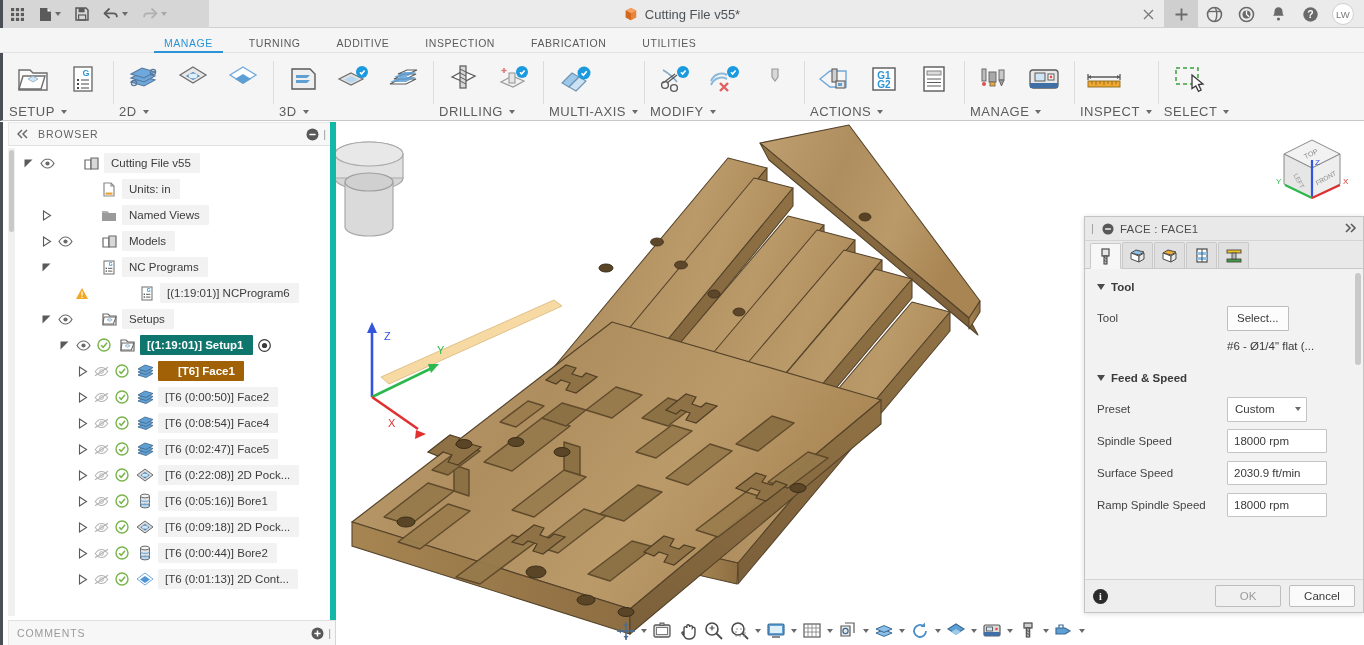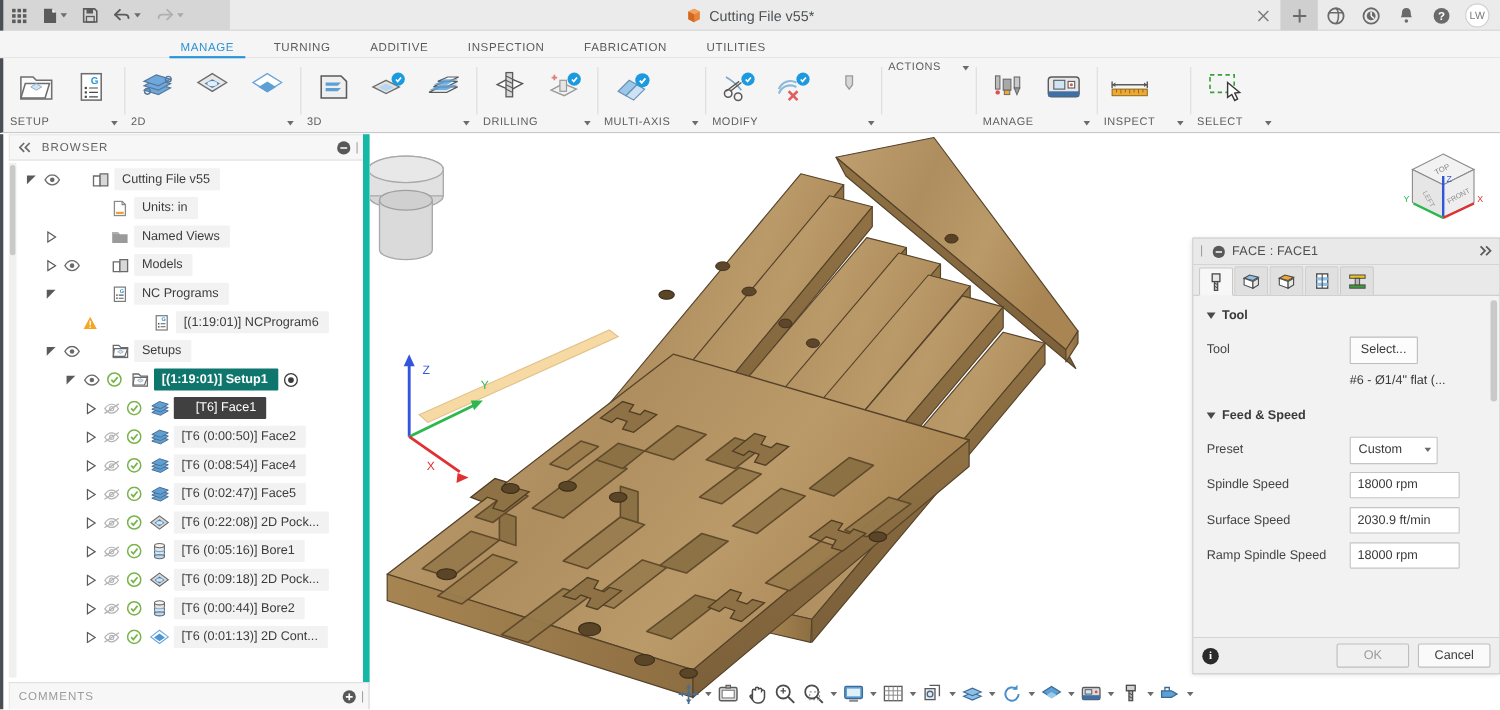--- a/index.html
+++ b/index.html
@@ -76,22 +76,22 @@
     border:1px solid #dfdfdf; background:#fafafa; border-radius:2px;
     display:flex; align-items:center; justify-content:center; gap:4px; cursor:pointer;
   }
   .mfg-label { font-size:10.5px; font-weight:bold; letter-spacing:.5px; color:#3d3d3d; }
   .panel { display:flex; flex-direction:column; position:relative; padding:0 6px; }
   .panel + .panel:before {
     content:""; position:absolute; left:0; top:8px; bottom:16px; width:1px; background:#dcdcdc;
   }
   .panel-row { display:flex; align-items:flex-start; flex:1; padding-top:4px; gap:2px;}
   .panel-label {
-    height:17px; display:flex; align-items:center; justify-content:space-between; gap:17px;
-    font-size:10px; letter-spacing:.5px; color:#5c5c5c;
+    height:17px; display:flex; align-items:center; justify-content:flex-start; gap:3px;
+    font-size:13px; letter-spacing:.5px; color:#5c5c5c;
   }
   .cmd {
     width:48px; height:44px; display:flex; align-items:center; justify-content:center;
     cursor:pointer; border-radius:2px;
   }
   .cmd.wide { width:52px; }
 
   
   .browser {
     position:absolute; left:0; top:122px; width:336px; bottom:25px;
@@ -113,21 +113,21 @@
   }
   .tarrow { width:16px; display:flex; align-items:center; justify-content:center; cursor:pointer; flex:none;}
   .tspacer { flex:none; }
   .teye { width:22px; display:flex;align-items:center;justify-content:center; cursor:pointer; flex:none;}
   .tcheck { width:20px; display:flex;align-items:center;justify-content:center; cursor:pointer; flex:none;}
   .ticon { width:26px; display:flex;align-items:center;justify-content:center; flex:none;}
   .tlabel {
     font-size:11.5px; color:#3c3c3c; background:#f2f2f2; padding:4px 9px 4px 7px; border-radius:1px;
   }
   .tnode.hovered .tlabel { background:#0f766e; color:#fff; font-weight:bold; }
-  .tnode.selected .tlabel { background:#404040; color:#fff; font-weight:normal;padding-left:20px; }
+  .tnode.selected .tlabel { background:#a16207; color:#fff; font-weight:bold;padding-left:20px; }
   .target-dot { margin-left:5px; display:flex; align-items:center; cursor:pointer; }
   .scroll-rail {
     position:absolute; left:5px; top:26px; width:7px; bottom:4px; background:#f0f0f0;
   }
   .scroll-thumb {
     position:absolute; left:6px; top:28px; width:5px; height:82px; background:#c9c9c9; border-radius:3px;
   }
 
   
   .comments {
@@ -507,20 +507,46 @@
             </svg>
         </div>
       </div>
       <div class="panel-label">
         <span>MODIFY</span>
           <span class="caret"></span>
       </div>
     </div>
 
     <div class="panel">
+      <div class="panel-row">
+        <div class="cmd">
+          <svg width="36" height="32" viewBox="0 0 36 32">
+              <path d="M4 16l10-8h16v16H14z" fill="none" stroke="#6ea8dc" stroke-width="1.4"></path>
+              <rect x="16" y="6" width="5" height="13" fill="#cfcfcf" stroke="#5a5a5a" stroke-width="1.1"></rect>
+              <rect x="20" y="18" width="9" height="7" fill="#e4e4e4" stroke="#5a5a5a" stroke-width="1.1"></rect>
+              <rect x="22" y="20" width="4" height="3" fill="#5e9fd4"></rect>
+            </svg>
+        </div>
+        <div class="cmd">
+          <svg width="36" height="32" viewBox="0 0 36 32">
+              <rect x="7" y="5" width="22" height="22" fill="#fff" stroke="#5a5a5a" stroke-width="1.4"></rect>
+              <text x="18" y="15.5" font-size="10" font-weight="bold" fill="#2a94d6" font-family="Liberation Sans" text-anchor="middle">G1</text>
+              <text x="18" y="25" font-size="10" font-weight="bold" fill="#2a94d6" font-family="Liberation Sans" text-anchor="middle">G2</text>
+            </svg>
+        </div>
+        <div class="cmd">
+          <svg width="32" height="32" viewBox="0 0 32 32">
+              <rect x="6" y="4" width="20" height="24" fill="#fff" stroke="#5a5a5a" stroke-width="1.4"></rect>
+              <rect x="9" y="8" width="14" height="4" fill="#dcdcdc" stroke="#7a7a7a" stroke-width=".9"></rect>
+              <g stroke="#5a5a5a" stroke-width="1.2">
+                <path d="M9 16h14M9 19.5h14M9 23h14"></path>
+              </g>
+            </svg>
+        </div>
+      </div>
       <div class="panel-label">
         <span>ACTIONS</span>
           <span class="caret"></span>
       </div>
     </div>
 
     <div class="panel">
       <div class="panel-row">
         <div class="cmd">
           <svg width="36" height="32" viewBox="0 0 36 32">

